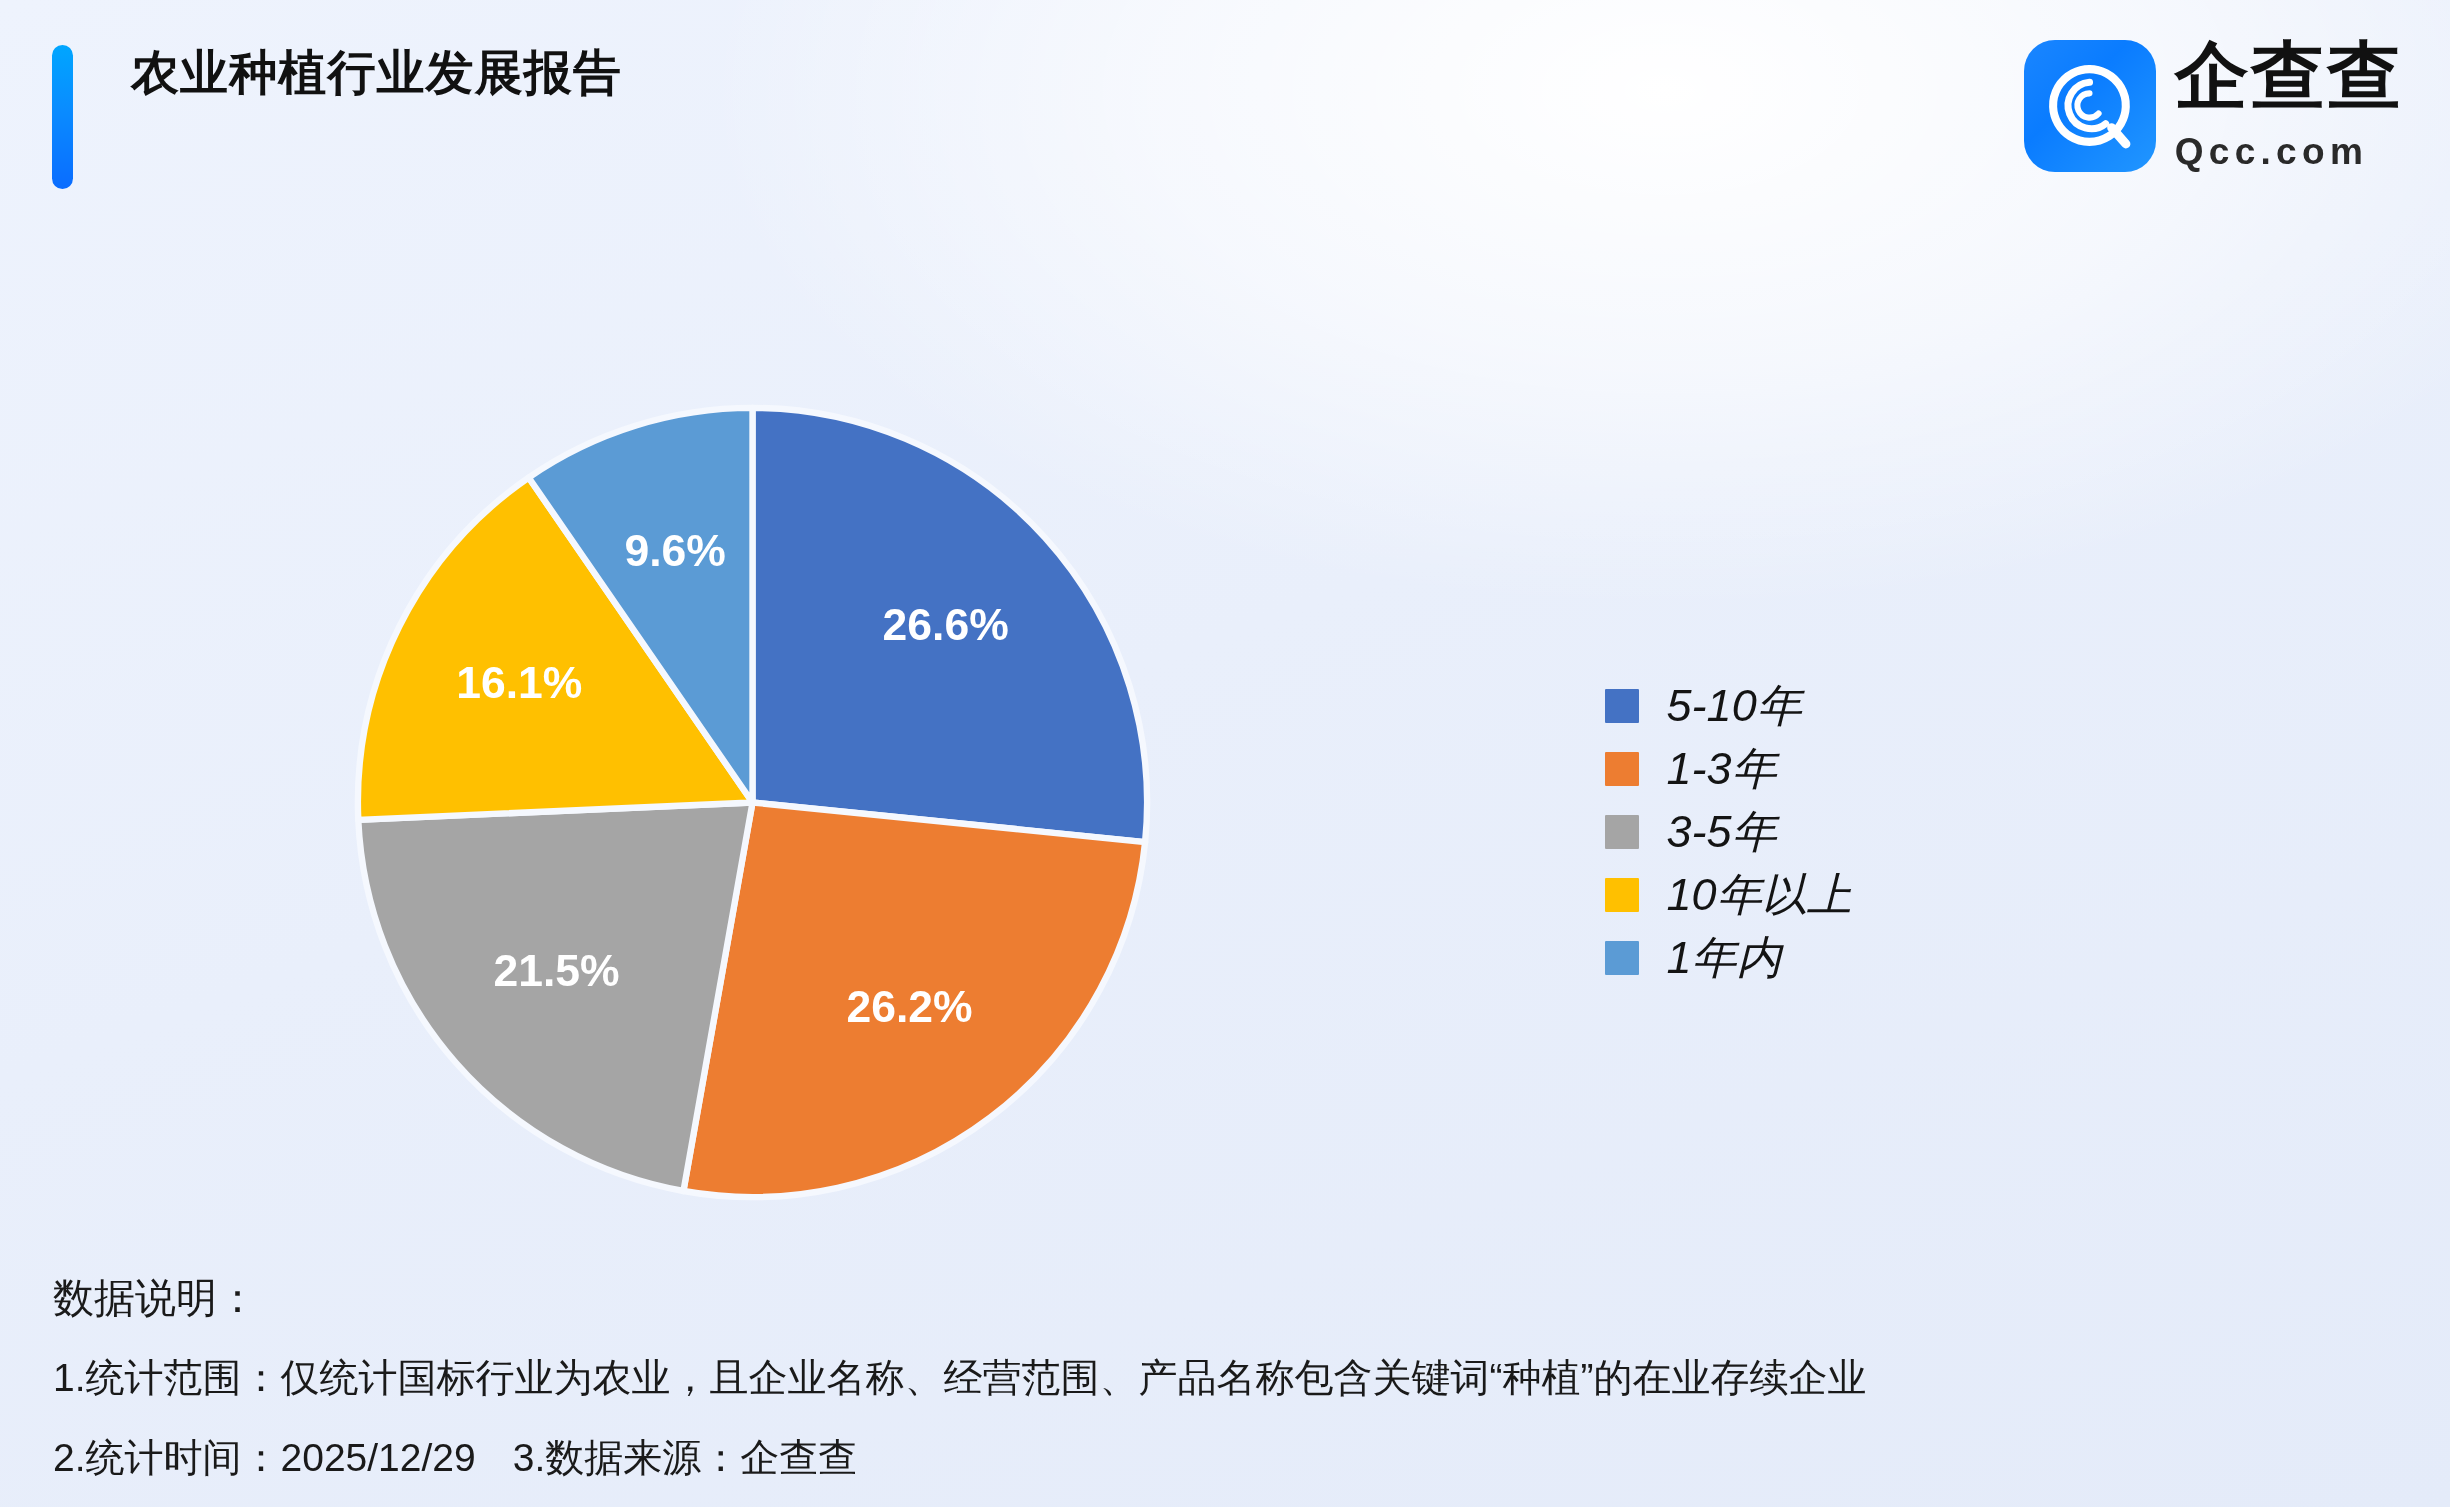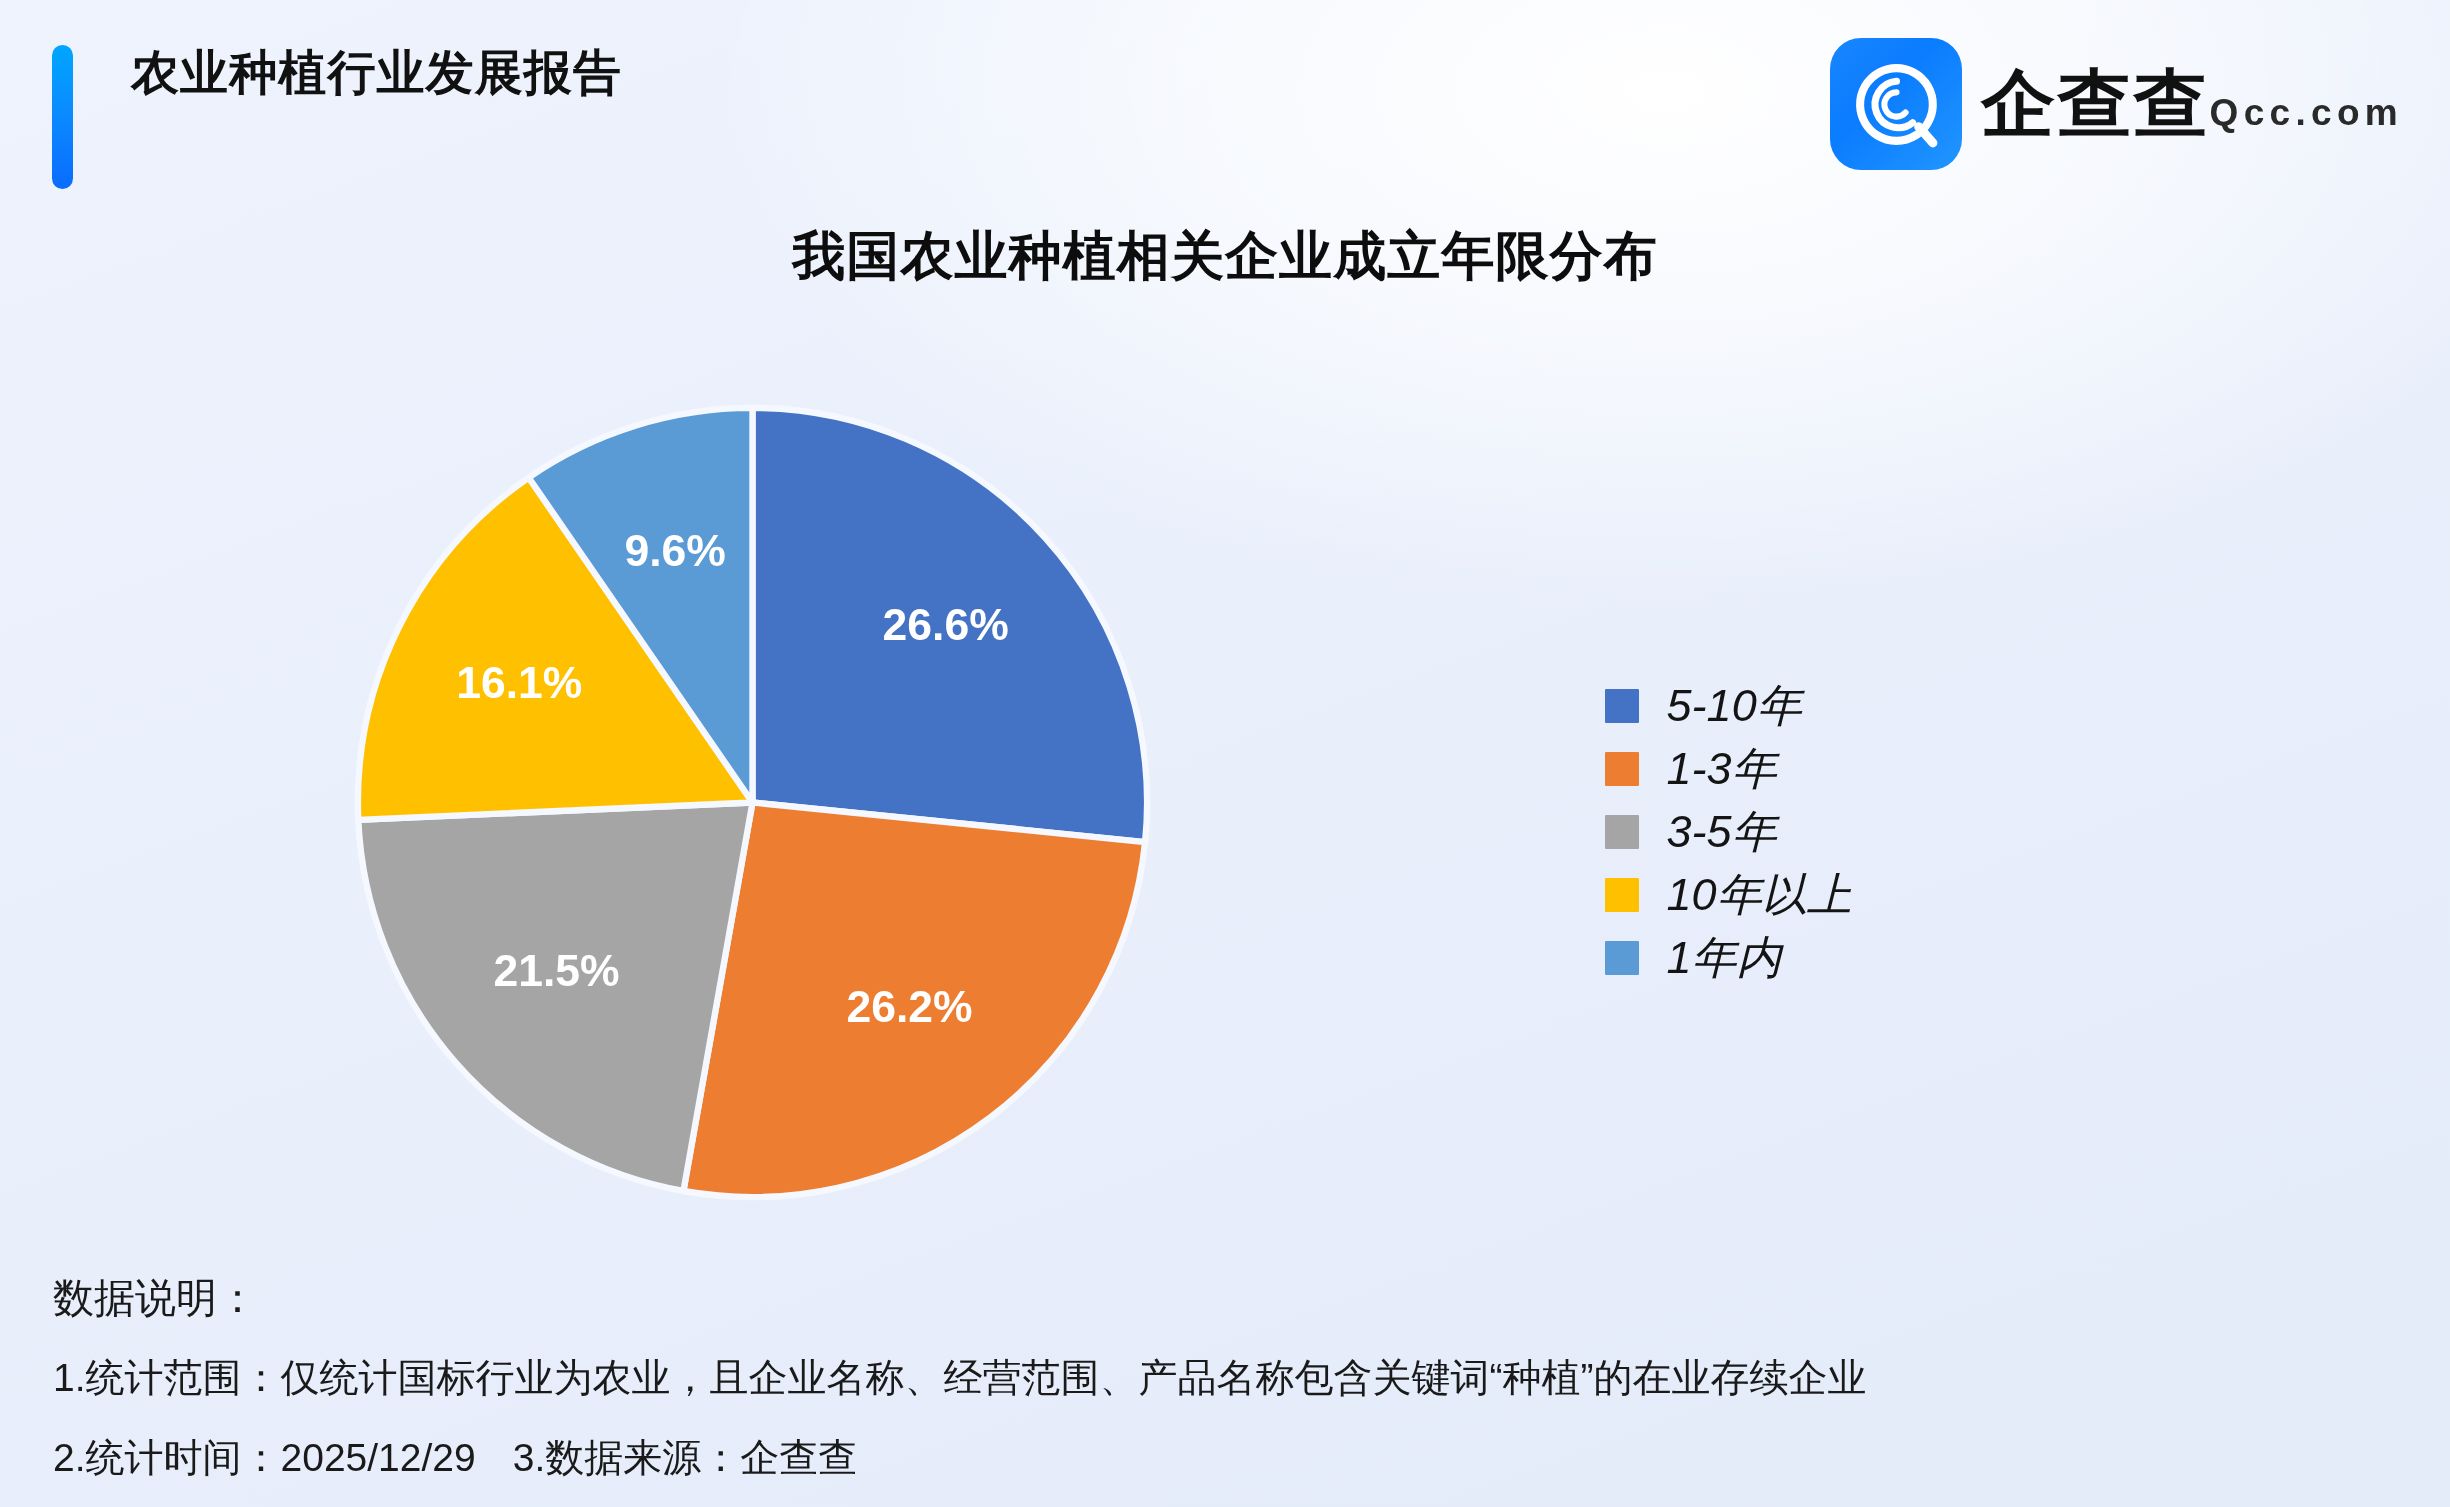--- a/index.html
+++ b/index.html
@@ -32,21 +32,21 @@
   .logo{
     position:absolute;right:47px;top:38px;
     display:flex;align-items:center;gap:19px;
   }
   .logo-mark{
     width:132px;height:132px;border-radius:31px;
     background:linear-gradient(135deg,#1a86ff 0%,#0a7cff 40%,#2196ff 100%);
     display:flex;align-items:center;justify-content:center;
     flex:0 0 auto;
   }
-  .logo-text{display:flex;flex-direction:row;align-items:center;}
+  .logo-text{display:flex;flex-direction:column;align-items:flex-start;}
   .logo-cn{
     font-size:74px;font-weight:bold;color:#111;line-height:1.02;
     letter-spacing:2.1px;white-space:nowrap;
   }
   .logo-en{
     font-size:37px;font-weight:bold;color:#2a2a2a;letter-spacing:5.3px;
     line-height:1.1;margin-top:19px;white-space:nowrap;
   }
 
   
@@ -104,21 +104,20 @@
           <path d="M50 38 A12 12 0 1 0 59 58" stroke-width="6"></path>
         </g>
       </svg>
     </div>
     <div class="logo-text">
       <div class="logo-cn">企查查</div>
       <div class="logo-en">Qcc.com</div>
     </div>
   </div>
 
-  <div class="chart-title">我国农业种植相关企业成立年限分布</div>
 
   <div class="pie-wrap">
     <svg class="pie-svg" viewBox="0 0 1720 1720">
       <g id="pie-slices">
           <path d="M 860 860 L 860 115 A 745 745 0 0 1 1601.2385076510686 934.7694775641552 Z" fill="#4472c4" stroke="#f5f8fe" stroke-width="12" stroke-linejoin="round"></path>
           <path d="M 860 860 L 1601.2385076510686 934.7694775641552 A 745 745 0 0 1 729.6078210634192 1593.500429224258 Z" fill="#ed7d31" stroke="#f5f8fe" stroke-width="12" stroke-linejoin="round"></path>
           <path d="M 860 860 L 729.6078210634192 1593.500429224258 A 745 745 0 0 1 115.72046366479708 892.7562481468094 Z" fill="#a5a5a5" stroke="#f5f8fe" stroke-width="12" stroke-linejoin="round"></path>
           <path d="M 860 860 L 115.72046366479708 892.7562481468094 A 745 745 0 0 1 437.384632900567 246.46821476682112 Z" fill="#ffc000" stroke="#f5f8fe" stroke-width="12" stroke-linejoin="round"></path>
           <path d="M 860 860 L 437.384632900567 246.46821476682112 A 745 745 0 0 1 859.9999999999999 115 Z" fill="#5b9bd5" stroke="#f5f8fe" stroke-width="12" stroke-linejoin="round"></path>
         </g>

